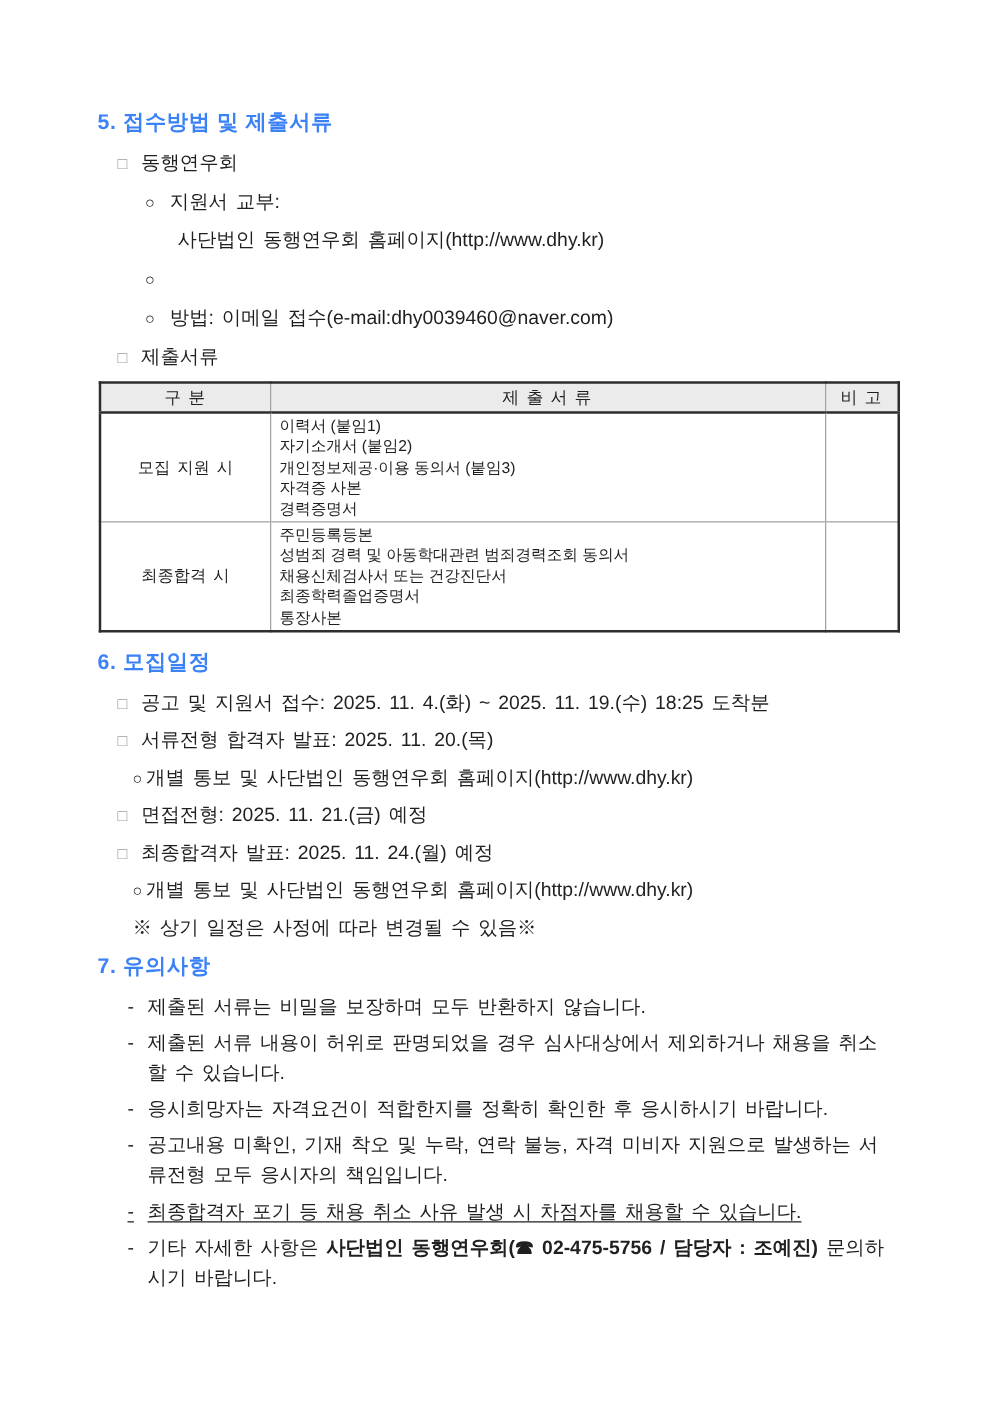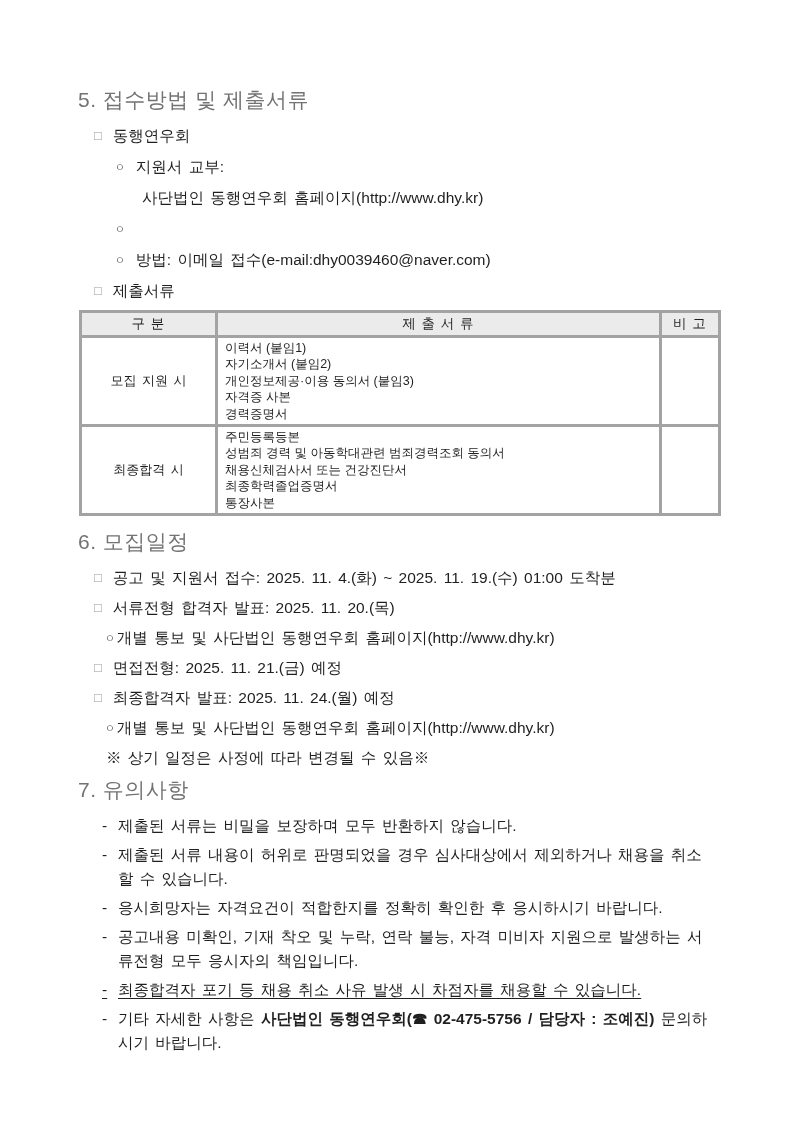--- a/index.html
+++ b/index.html
@@ -6,21 +6,21 @@
   body {
     width: 800px; height: 1132px;
     background: #ffffff;
     color: #1f1f1f;
     font-family: "Liberation Sans", sans-serif;
     overflow: hidden;
   }
   .page { padding: 86px 84px 0 78px; box-sizing: border-box; }
 
   .sec-title {
-    font-size: 21px; font-weight: normal; color: #737373;
+    font-size: 17px; font-weight: bold; color: #3b82f6;
     margin: 0 0 10px 0; letter-spacing: 0.5px;
   }
   .s6 .sec-title, .s7 .sec-title { margin-top: 6px; }
 
   .row {
     display: flex; align-items: flex-start;
     font-size: 15.5px; line-height: 23px;
     word-spacing: 2px; margin-bottom: 8px;
   }
   .lv1 { padding-left: 16px; }
@@ -42,21 +42,21 @@
   .mk-dash { flex: 0 0 16px; }
 
   
   table.doc-table {
     border-collapse: collapse;
     width: 641px;
     margin: 4px 0 12px 1px;
     border: 2px solid #2e2e2e;
     table-layout: fixed;
   }
-  .doc-table th, .doc-table td { border: 3px solid #a3a3a3; }
+  .doc-table th, .doc-table td { border: 1px solid #a3a3a3; }
   .doc-table thead th {
     background: #ebebeb;
     font-weight: normal;
     font-size: 13.5px;
     height: 22px;
     padding: 0;
     border-bottom: 2px solid #2e2e2e;
     letter-spacing: 1px;
   }
   .doc-table td.cat {
@@ -155,21 +155,21 @@
         </tr>
       </tbody>
     </table>
   </div>
 
   <div class="s6">
     <h2 class="sec-title">6. 모집일정</h2>
 
     <div class="row lv1">
       <span class="mk-box">□</span>
-      <span class="txt">공고 및 지원서 접수: 2025. 11. 4.(화) ~ 2025. 11. 19.(수) 01:00 도착분</span>
+      <span class="txt">공고 및 지원서 접수: 2025. 11. 4.(화) ~ 2025. 11. 19.(수) 18:25 도착분</span>
     </div>
     <div class="row lv1">
       <span class="mk-box">□</span>
       <span class="txt">서류전형 합격자 발표: 2025. 11. 20.(목)</span>
     </div>
     <div class="row circ-line">
       <span class="mk-circle-tight">○</span>
       <span class="txt">개별 통보 및 사단법인 동행연우회 홈페이지(http://www.dhy.kr)</span>
     </div>
     <div class="row lv1">

